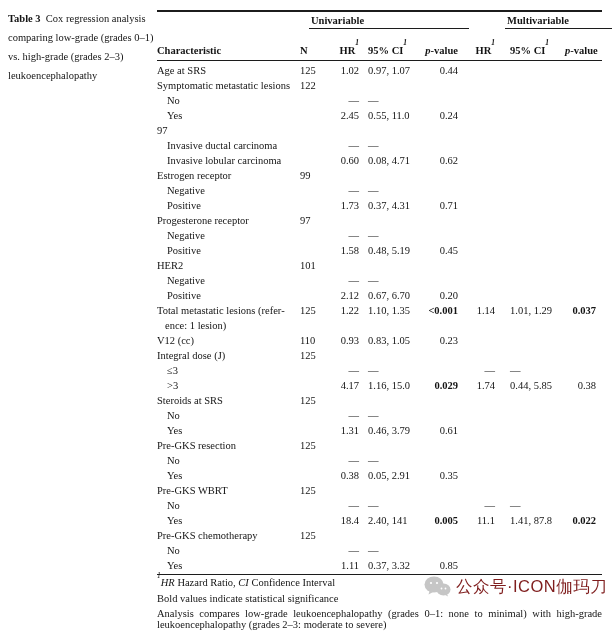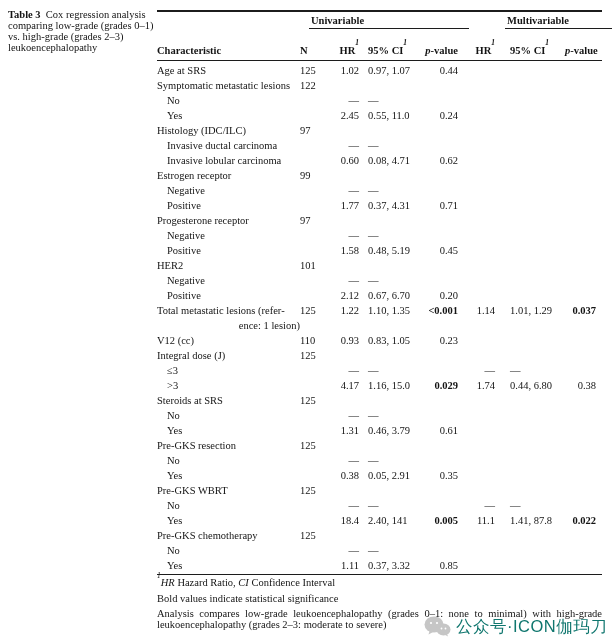--- a/index.html
+++ b/index.html
@@ -5,21 +5,21 @@
   html,body { margin:0; padding:0; overflow:hidden; }
   body {
     width:612px; height:638px; position:relative;
     background:#ffffff; color:#141414;
     font-family:"Liberation Serif", serif;
   }
 
   
   .caption {
     position:absolute; left:8px; top:9px; width:150px;
-    font-size:10.5px; line-height:11px;
+    font-size:10.5px; line-height:19px;
   }
   .caption .cap-label { font-weight:bold; }
 
   
   .table-wrap { position:absolute; left:157px; top:10px; width:445px; }
   .rule { height:1.5px; background:#1c1c1c; }
 
   .group-row {
     display:grid; grid-template-columns:141px 160px 14px 130px;
     font-size:10.5px; font-weight:bold; align-items:end; height:17px;gap:11px;
@@ -37,21 +37,21 @@
   .trow {
     display:grid;
     grid-template-columns:143px 26px 33px 62px 37px 37px 70px 37px;
     font-size:10.5px; line-height:15px;
   }
   .tbody { padding-top:2px; padding-bottom:1px; }
 
   .cell { white-space:nowrap; }
   .c-label { white-space:nowrap; }
   .c-label.indent { padding-left:10px; }
-  .c-label .l2 { display:block; padding-left:8px;text-align:right; }
+  .c-label .l2 { display:block; padding-left:8px; }
   .c-hr  { text-align:right; }
   .c-ci  { padding-left:9px; }
   .c-p   { text-align:right; }
   .c-mhr { text-align:right; }
   .c-mci { padding-left:15px; }
   .c-mp  { text-align:right; padding-right:6px; }
   .bold  { font-weight:bold; }
 
   sup.it {
     font-style:italic; font-size:7.5px;
@@ -59,23 +59,23 @@
   }
   .it { font-style:italic; }
 
   
   .footnotes { font-size:10.5px; position:relative; z-index:1; }
   .fn { line-height:16px; }
   .fn3 { line-height:11px; text-align:justify; margin-top:1px; }
 
   
   .watermark {
-    position:absolute; left:424px; top:616px; z-index:0;
+    position:absolute; left:424px; top:576px; z-index:0;
     display:flex; align-items:center; gap:5px;
-    color:#0f766e;
+    color:#7f1d1d;
   }
   .watermark .wm-text {
     font-family:"Liberation Sans", sans-serif;
     font-size:16.5px; letter-spacing:0.5px; white-space:nowrap;
   }
 </style>
 </head>
 <body>
 
 <div class="caption">
@@ -143,21 +143,20 @@
     <div class="cell c-n"></div>
     <div class="cell c-hr">2.45</div>
     <div class="cell c-ci">0.55, 11.0</div>
     <div class="cell c-p">0.24</div>
     <div class="cell c-mhr"></div>
     <div class="cell c-mci"></div>
     <div class="cell c-mp"></div>
   </div>
 
   <div class="trow">
-    <div class="cell c-label"><span class="l1">Histology (IDC/ILC)</span></div>
     <div class="cell c-n">97</div>
     <div class="cell c-hr"></div>
     <div class="cell c-ci"></div>
     <div class="cell c-p"></div>
     <div class="cell c-mhr"></div>
     <div class="cell c-mci"></div>
     <div class="cell c-mp"></div>
   </div>
 
   <div class="trow">
@@ -200,21 +199,21 @@
     <div class="cell c-ci">—</div>
     <div class="cell c-p"></div>
     <div class="cell c-mhr"></div>
     <div class="cell c-mci"></div>
     <div class="cell c-mp"></div>
   </div>
 
   <div class="trow">
     <div class="cell c-label indent"><span class="l1">Positive</span></div>
     <div class="cell c-n"></div>
-    <div class="cell c-hr">1.77</div>
+    <div class="cell c-hr">1.73</div>
     <div class="cell c-ci">0.37, 4.31</div>
     <div class="cell c-p">0.71</div>
     <div class="cell c-mhr"></div>
     <div class="cell c-mci"></div>
     <div class="cell c-mp"></div>
   </div>
 
   <div class="trow">
     <div class="cell c-label"><span class="l1">Progesterone receptor</span></div>
     <div class="cell c-n">97</div>
@@ -325,21 +324,21 @@
     <div class="cell c-mp"></div>
   </div>
 
   <div class="trow">
     <div class="cell c-label indent"><span class="l1">&gt;3</span></div>
     <div class="cell c-n"></div>
     <div class="cell c-hr">4.17</div>
     <div class="cell c-ci">1.16, 15.0</div>
     <div class="cell c-p bold">0.029</div>
     <div class="cell c-mhr">1.74</div>
-    <div class="cell c-mci">0.44, 6.80</div>
+    <div class="cell c-mci">0.44, 5.85</div>
     <div class="cell c-mp">0.38</div>
   </div>
 
   <div class="trow">
     <div class="cell c-label"><span class="l1">Steroids at SRS</span></div>
     <div class="cell c-n">125</div>
     <div class="cell c-hr"></div>
     <div class="cell c-ci"></div>
     <div class="cell c-p"></div>
     <div class="cell c-mhr"></div>

